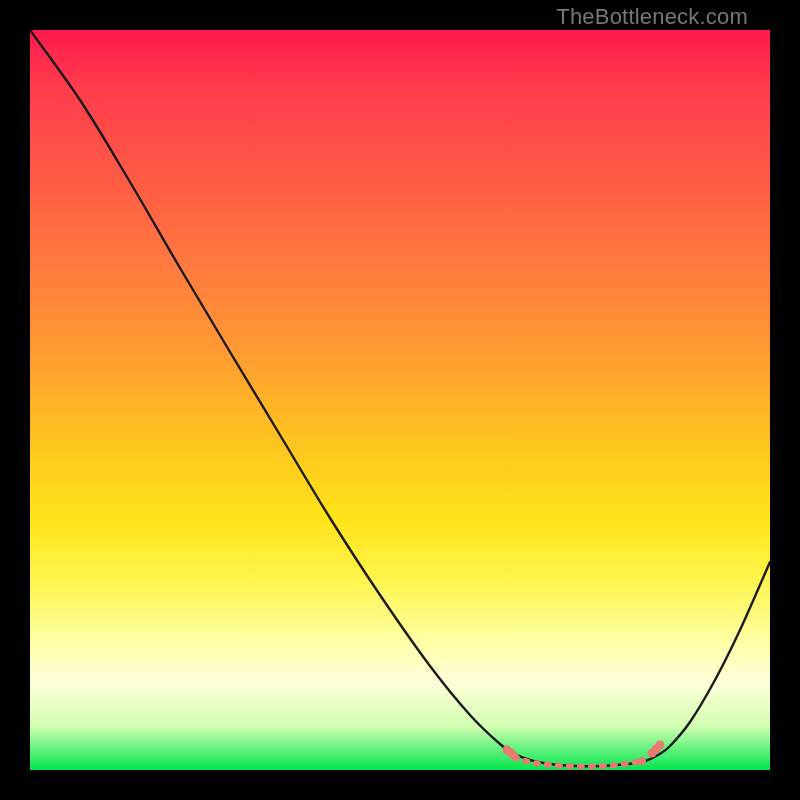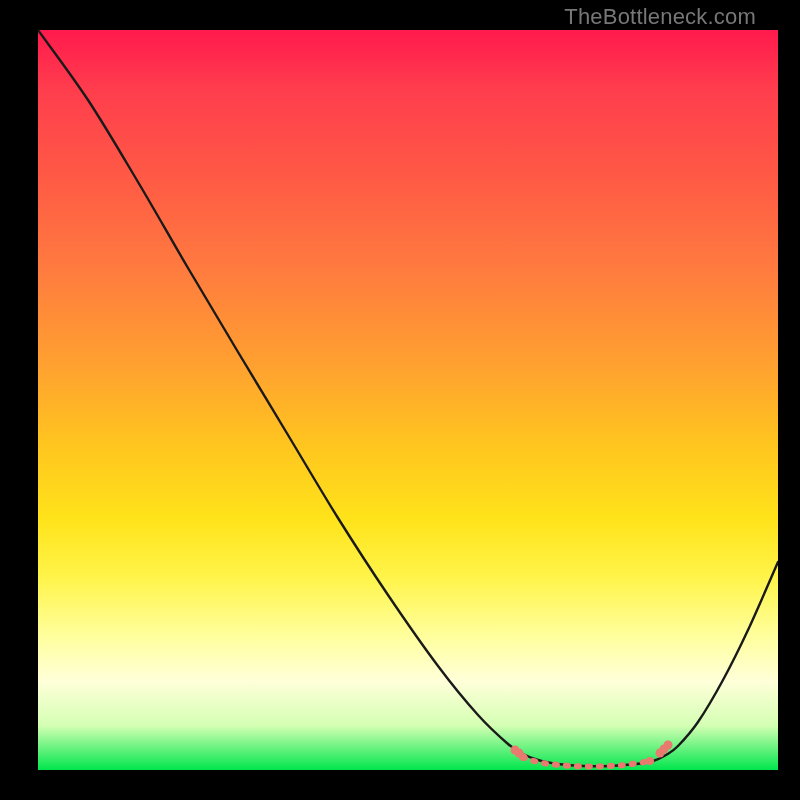--- a/index.html
+++ b/index.html
@@ -8,21 +8,20 @@
     width: 800px;
     height: 800px;
     background: #000;
     overflow: hidden;
     font-family: Arial, Helvetica, sans-serif;
   }
   .chart-container {
     position: relative;
     width: 756px;
     height: 800px;
-    margin-left: 8px;
   }
   .plot-area {
     position: absolute;
     left: 30px;
     top: 30px;
     width: 740px;
     height: 740px;
     
     background: linear-gradient(
       to bottom,

